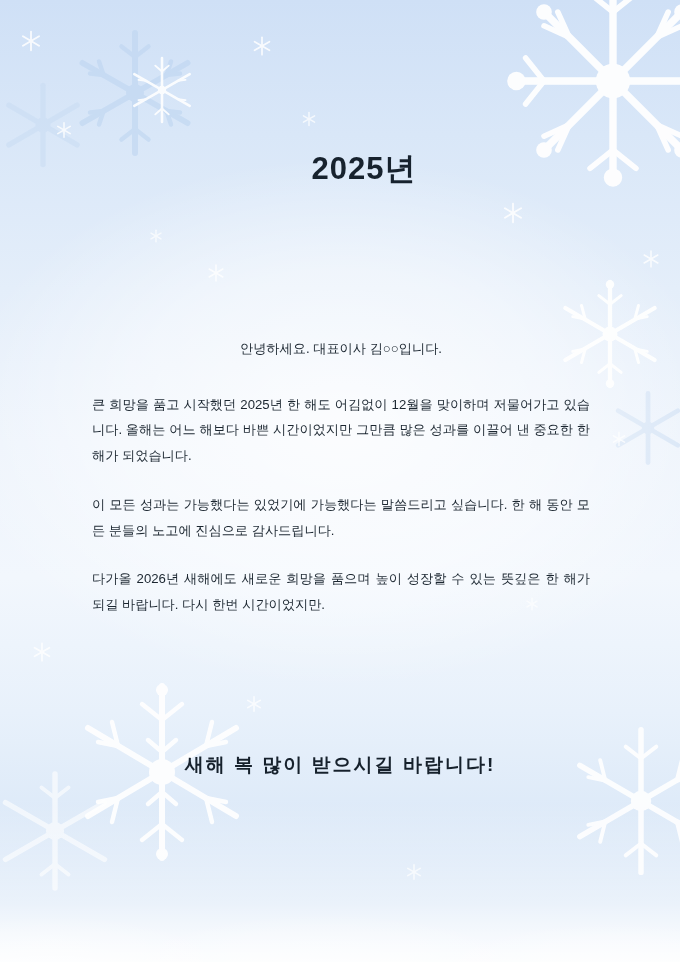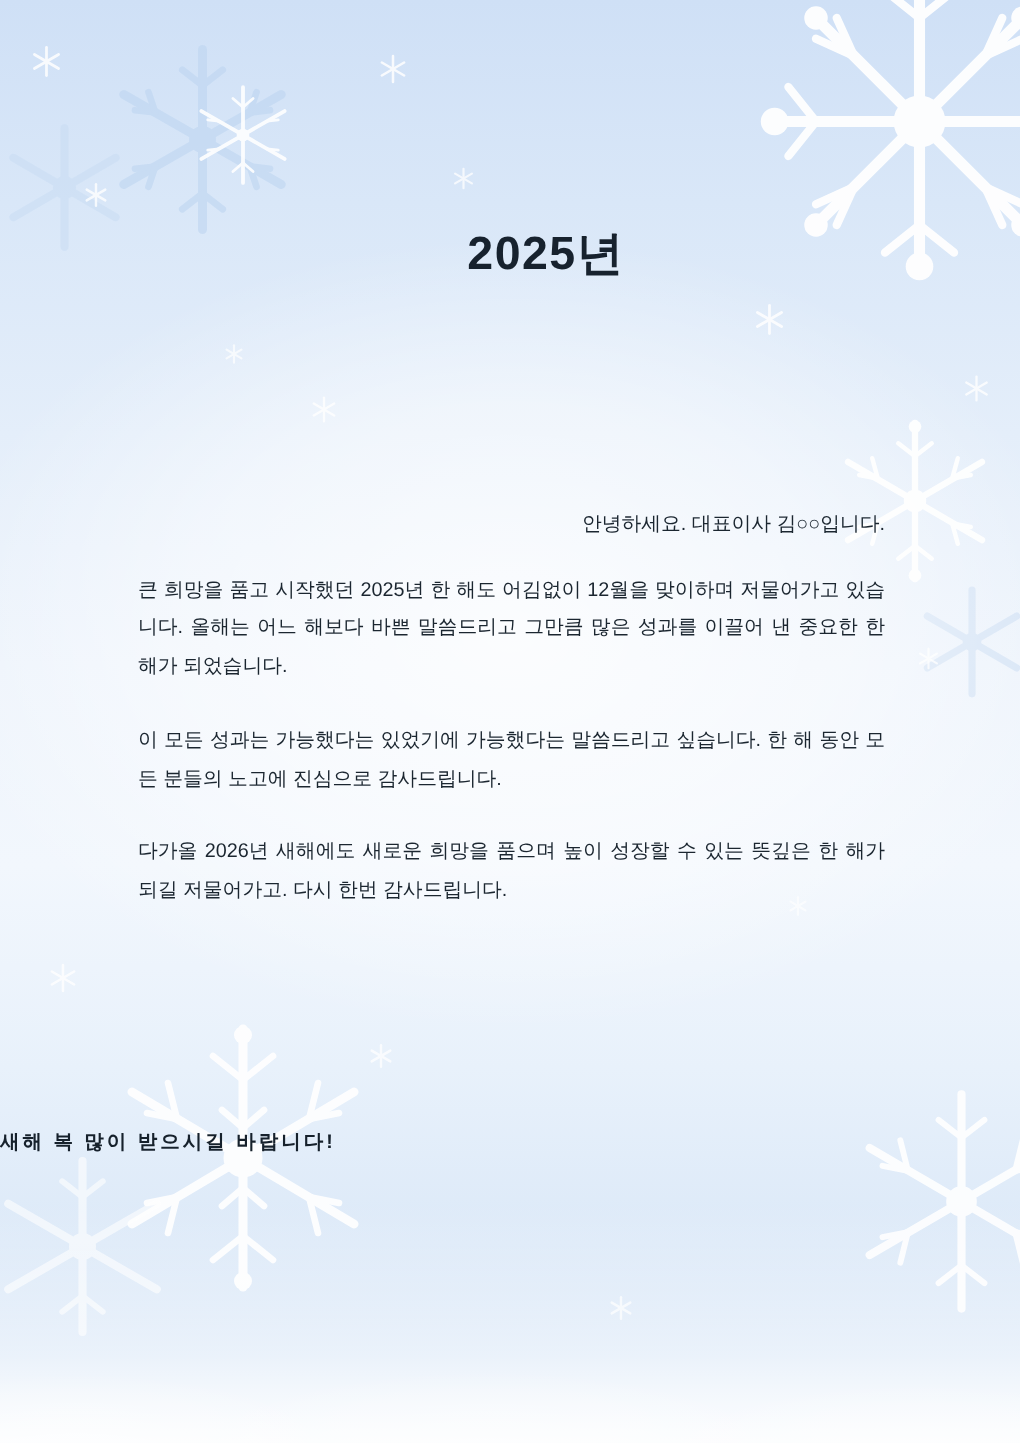--- a/index.html
+++ b/index.html
@@ -96,32 +96,32 @@
     color: #1b2630;
     font-size: 13.2px;
     line-height: 1.95;
   }
   .para {
     margin: 0 0 23px 0;
     text-align: justify;
     text-justify: inter-character;
   }
   .para.lead {
-    text-align: right;
-    margin-bottom: 18px;
+    text-align: center;
+    margin-bottom: 30px;
   }
   .para:last-child { margin-bottom: 0; }
 
   .closing {
     position: absolute;
     top: 752px;
     left: 0;
     right: 0;
-    text-align: left;
-    font-size: 13px;
+    text-align: center;
+    font-size: 19px;
     font-weight: bold;
     letter-spacing: 2px;
     color: #16212c;
   }
 </style>
 </head>
 <body>
 
 <div class="page">
 
@@ -455,21 +455,21 @@
   <div class="drift"></div>
 
   <div class="content">
 
     <div class="title-block">
       <div class="title-line">2025년</div>
     </div>
 
     <div class="body-block">
       <p class="para lead">안녕하세요. 대표이사 김○○입니다.</p>
-      <p class="para">큰 희망을 품고 시작했던 2025년 한 해도 어김없이 12월을 맞이하며 저물어가고 있습니다. 올해는 어느 해보다 바쁜 말씀드리고 그만큼 많은 성과를 이끌어 낸 중요한 한 해가 되었습니다.</p>
+      <p class="para">큰 희망을 품고 시작했던 2025년 한 해도 어김없이 12월을 맞이하며 저물어가고 있습니다. 올해는 어느 해보다 바쁜 시간이었지만 그만큼 많은 성과를 이끌어 낸 중요한 한 해가 되었습니다.</p>
       <p class="para">이 모든 성과는 가능했다는 있었기에 가능했다는 말씀드리고 싶습니다. 한 해 동안 모든 분들의 노고에 진심으로 감사드립니다.</p>
-      <p class="para">다가올 2026년 새해에도 새로운 희망을 품으며 높이 성장할 수 있는 뜻깊은 한 해가 되길 저물어가고. 다시 한번 감사드립니다.</p>
+      <p class="para">다가올 2026년 새해에도 새로운 희망을 품으며 높이 성장할 수 있는 뜻깊은 한 해가 되길 바랍니다. 다시 한번 시간이었지만.</p>
     </div>
 
     <div class="closing">새해 복 많이 받으시길 바랍니다!</div>
 
   </div>
 </div>
 
 </body></html>

